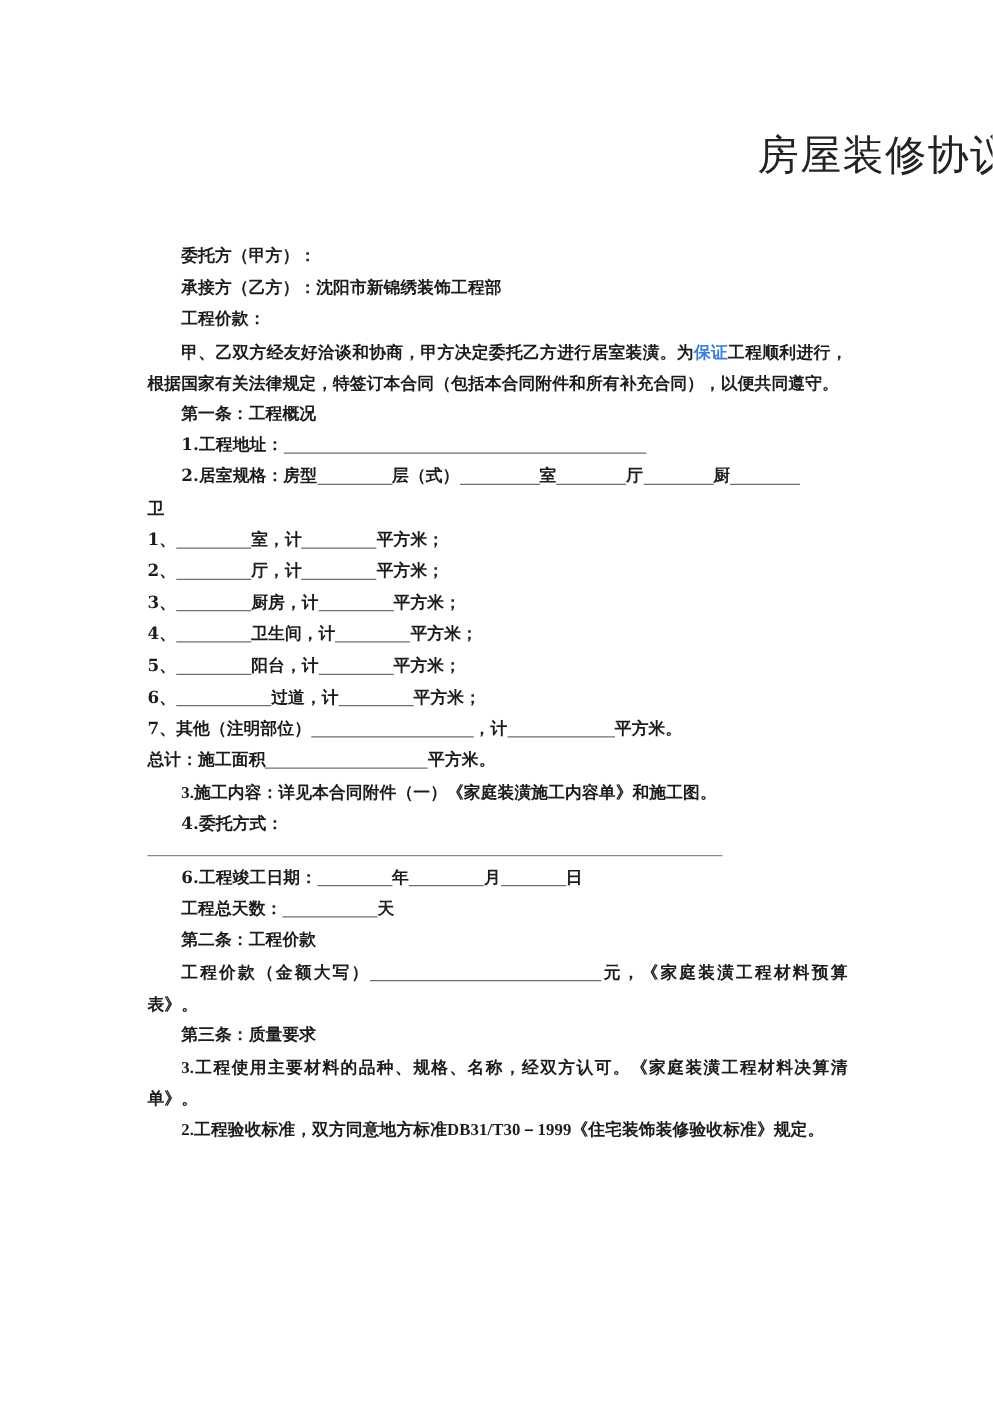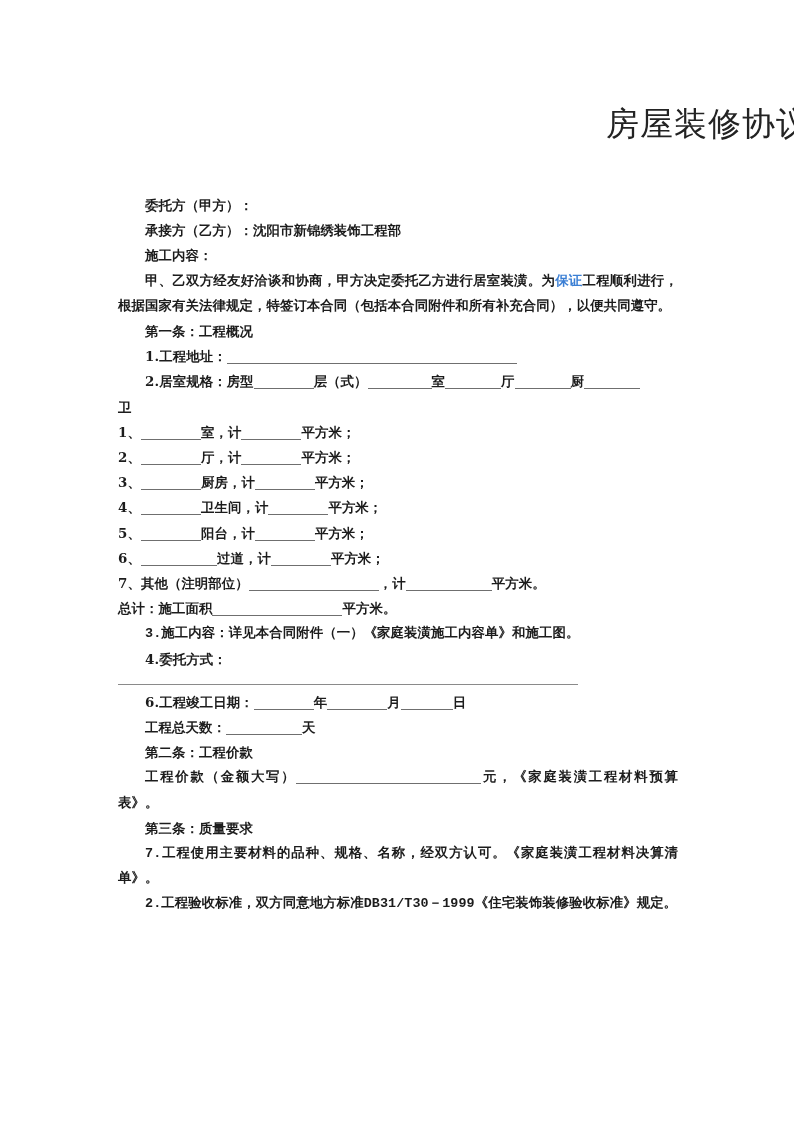--- a/index.html
+++ b/index.html
@@ -58,21 +58,21 @@
 
   
   .para {
     font-size: 13.4px;
     font-weight: 700;
     line-height: 25.2px;
     color: #1c1c1c;
     letter-spacing: 0.1px;
     text-align: justify;
     text-justify: inter-ideograph;
-    font-family: Liberation Mono, monospace;
+    font-family: Liberation Serif, serif;
     margin: 0;
   }
 
   .ind1 { padding-left: 27px; }   
   .ind0 { padding-left: 0px; }
 
   .para.ind1 { text-indent: 27px; padding-left: 0; }
 
   
   .link-blue {
@@ -111,21 +111,21 @@
 <div class="page">
 
   <div class="doc-title">房屋装修协议</div>
 
   <div class="body-block">
 
     <div class="line ind1">委托方（甲方）：</div>
 
     <div class="line ind1">承接方（乙方）：沈阳市新锦绣装饰工程部</div>
 
-    <div class="line ind1">施工内容：</div>
+    <div class="line ind1">工程价款：</div>
 
     <p class="para ind1"><span>甲、乙双方经友好洽谈和协商，甲方决定委托乙方进行居室装潢。为</span><span class="link-blue">保证</span><span>工程顺利进行，根据国家有关法律规定，特签订本合同（包括本合同附件和所有补充合同），以便共同遵守。</span></p>
 
     <div class="line ind1">第一条：工程概况</div>
 
     <div class="line ind1"><span>1.工程地址：</span><span class="u u-290"></span></div>
 
     <div class="line ind1"><span>2.居室规格：房型</span><span class="u u-60"></span><span>层（式）</span><span class="u u-64"></span><span>室</span><span class="u u-56"></span><span>厅</span><span class="u u-56"></span><span>厨</span><span class="u u-56"></span></div>
 
     <div class="line ind0">卫</div>
@@ -156,19 +156,19 @@
     <div class="line ind1"><span>6.工程竣工日期：</span><span class="u u-60"></span><span>年</span><span class="u u-60"></span><span>月</span><span class="u u-52"></span><span>日</span></div>
 
     <div class="line ind1"><span>工程总天数：</span><span class="u u-76"></span><span>天</span></div>
 
     <div class="line ind1">第二条：工程价款</div>
 
     <p class="para ind1"><span>工程价款（金额大写）</span><span class="u u-185"></span><span>元，《家庭装潢工程材料预算表》。</span></p>
 
     <div class="line ind1">第三条：质量要求</div>
 
-    <p class="para ind1">7.工程使用主要材料的品种、规格、名称，经双方认可。《家庭装潢工程材料决算清单》。</p>
+    <p class="para ind1">3.工程使用主要材料的品种、规格、名称，经双方认可。《家庭装潢工程材料决算清单》。</p>
 
     <p class="para ind1">2.工程验收标准，双方同意地方标准DB31/T30－1999《住宅装饰装修验收标准》规定。</p>
 
 
   </div>
 </div>
 
 </body></html>

